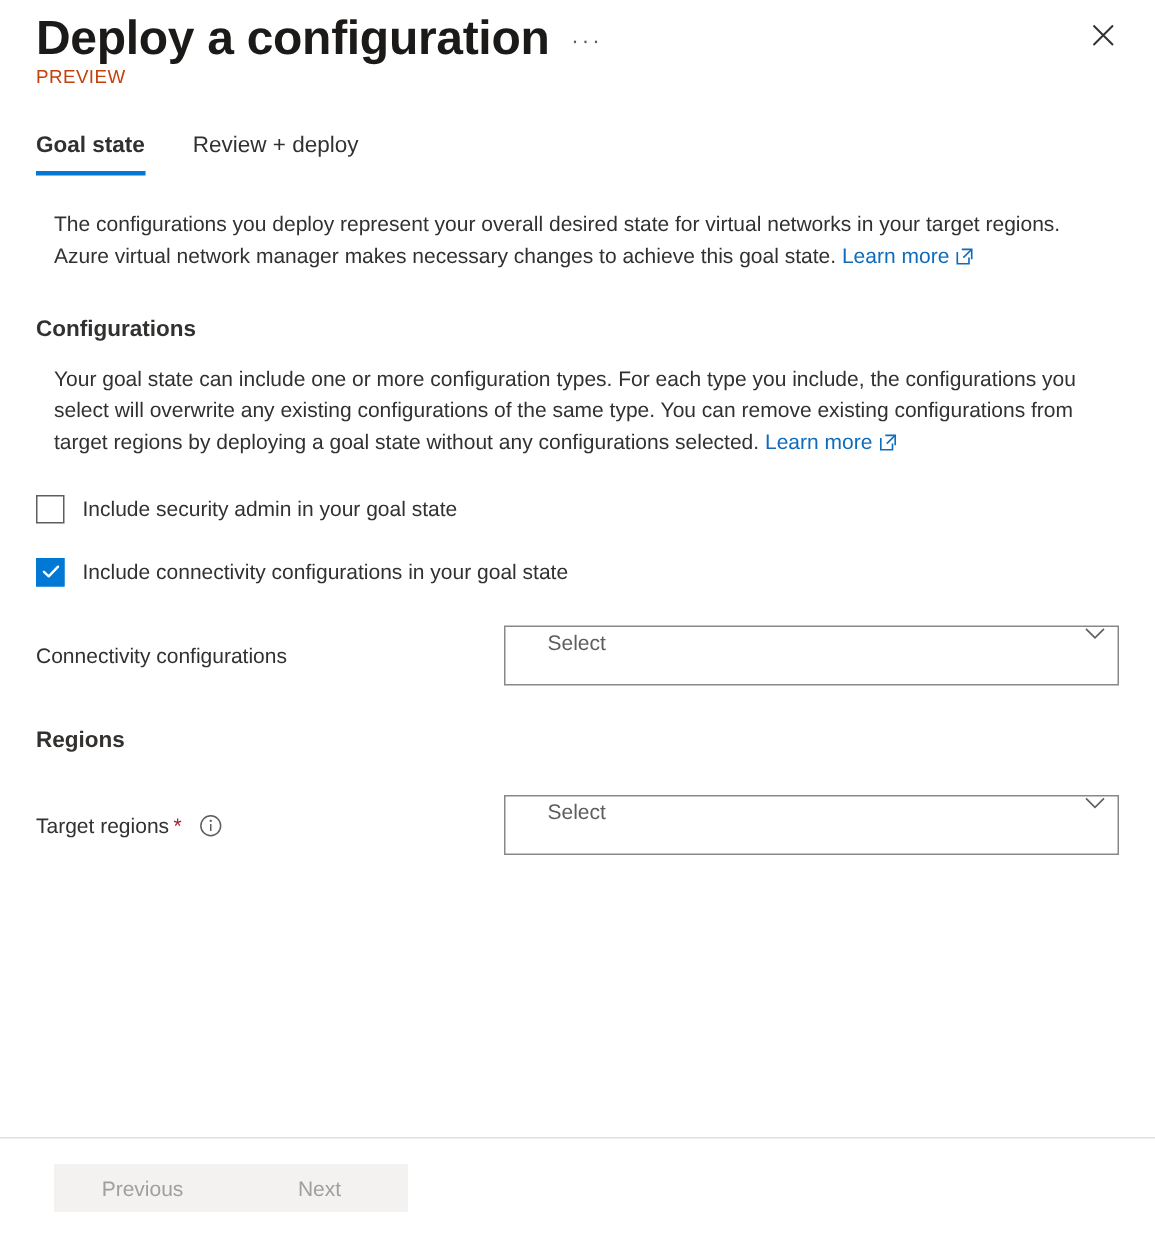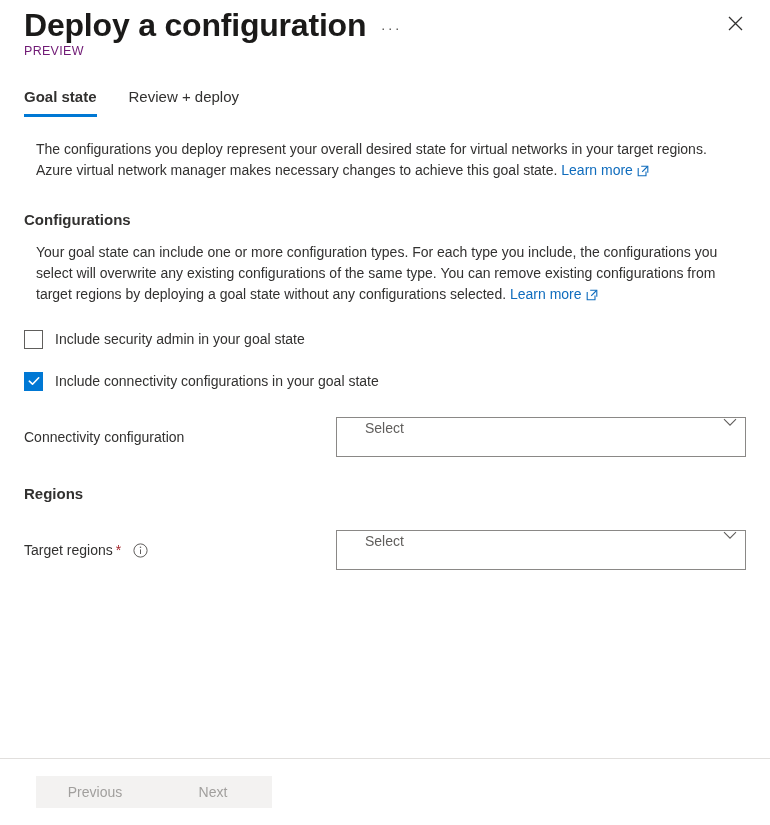--- a/index.html
+++ b/index.html
@@ -55,21 +55,21 @@
     width: 30px;
     height: 30px;
     display: flex;
     align-items: center;
     justify-content: center;
     cursor: pointer;
   }
   .close-button svg { display: block; }
   .preview-tag {
     font-size: 12.5px;
-    color: #701a75;
+    color: #c2410c;
     letter-spacing: 0.3px;
     margin-top: 3px;
     line-height: 16px;
   }
 
   
   .tabs {
     display: flex;
     align-items: flex-start;
     padding: 0 24px;
@@ -281,21 +281,21 @@
         <svg width="14" height="14" viewBox="0 0 14 14">
           <path d="M2.3 7.2 L5.5 10.2 L11.7 3.8" stroke="#ffffff" stroke-width="1.6" fill="none" stroke-linecap="round" stroke-linejoin="round"></path>
         </svg>
       </span>
     </span>
     <span class="cbox-label">Include connectivity configurations in your goal state</span>
   </div>
 
   <div class="form-row">
     <div class="form-label">
-      <span>Connectivity configuration</span>
+      <span>Connectivity configurations</span>
     </div>
     <div class="dropdown">
       <span class="dropdown-value" title="Select">Select</span>
       <span>
         <svg class="chev" width="14" height="9" viewBox="0 0 14 9">
           <path d="M1 1.2 L7 7.2 L13 1.2" stroke="#605e5c" stroke-width="1.1" fill="none"></path>
         </svg>
       </span>
     </div>
   </div>

